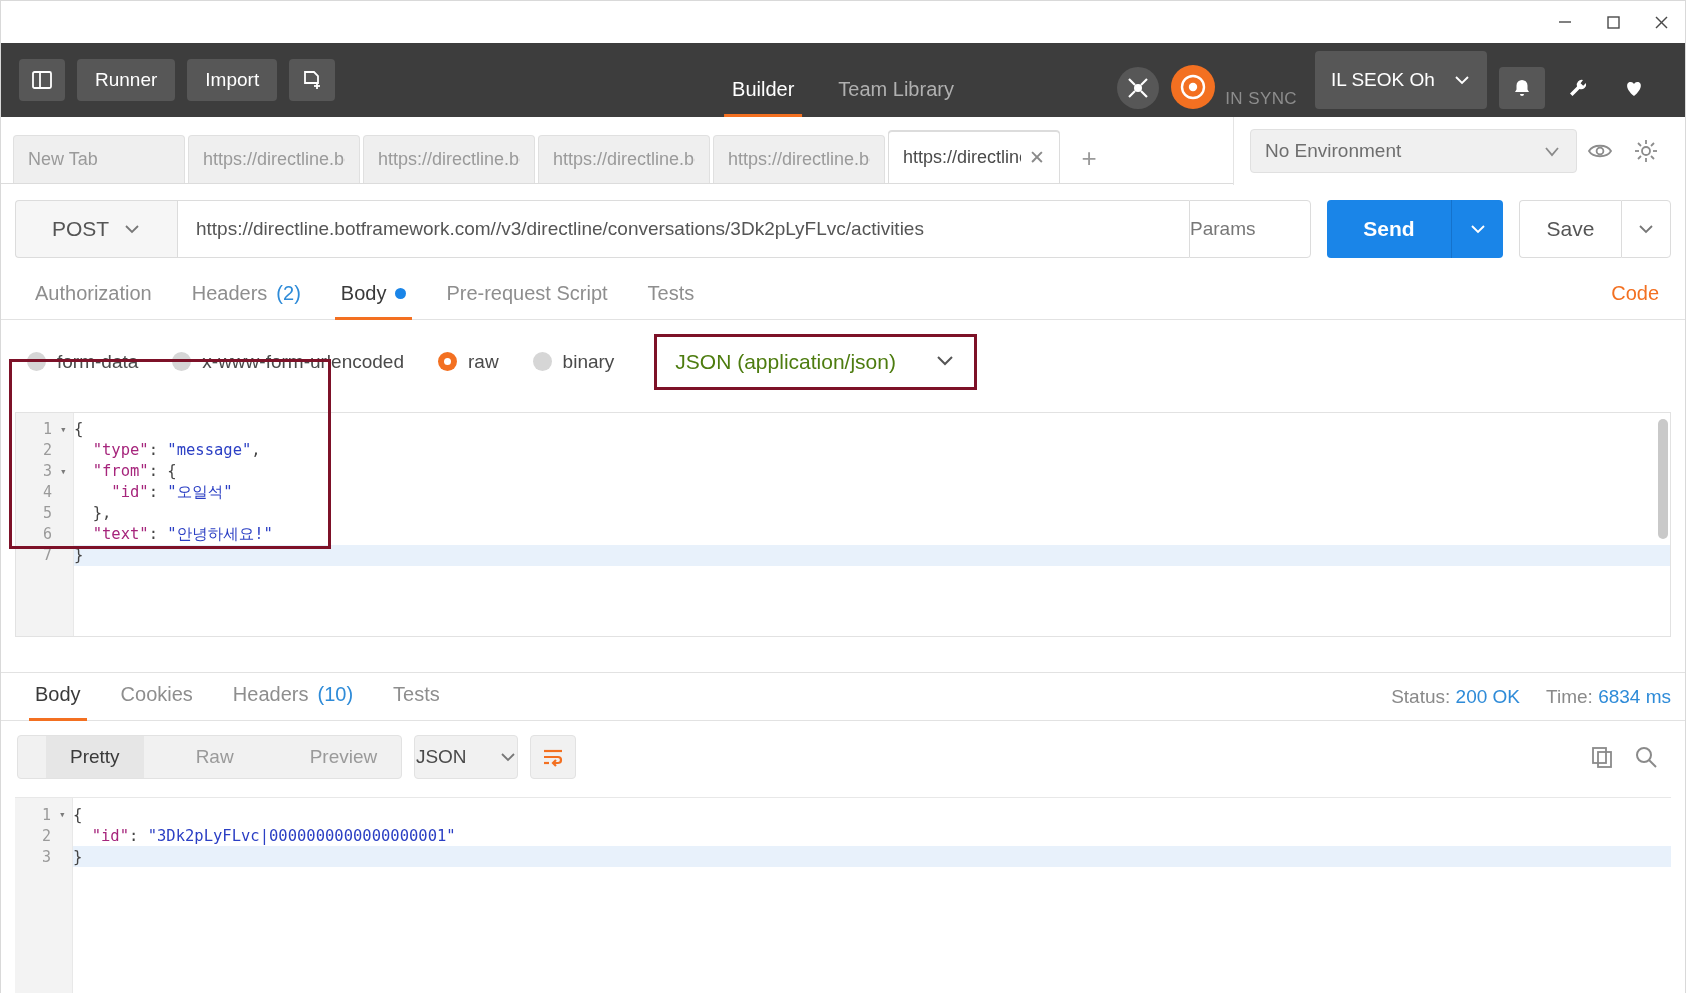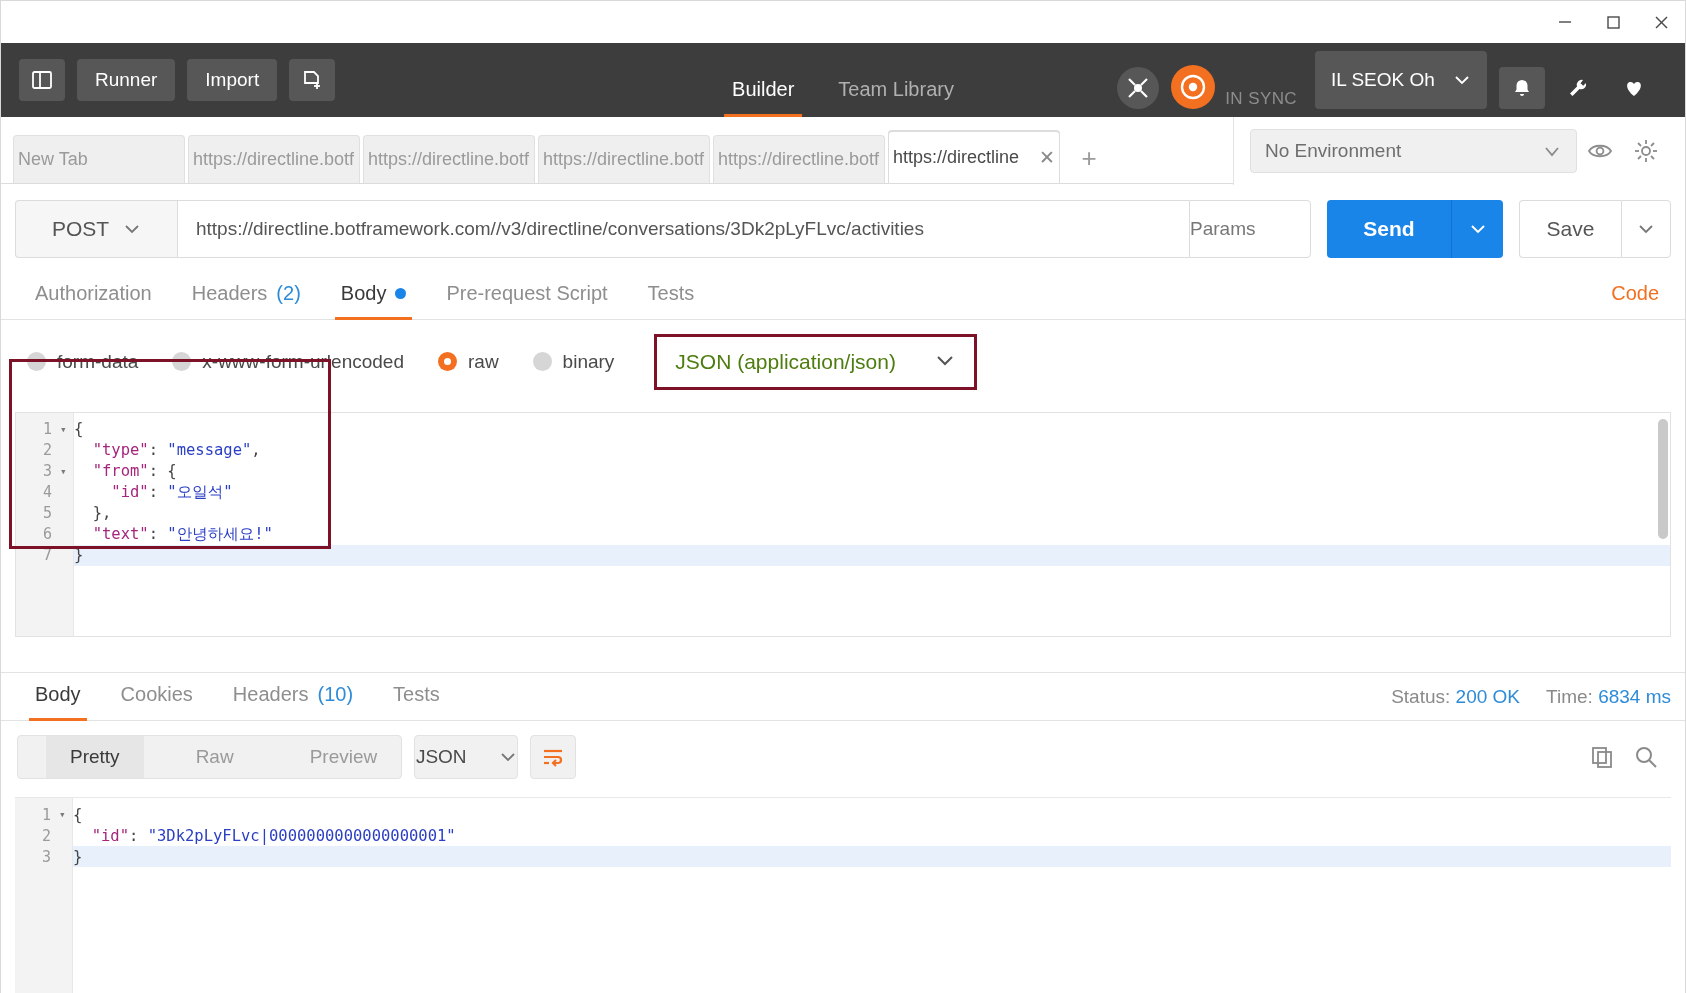--- a/index.html
+++ b/index.html
@@ -148,21 +148,21 @@
     background: #fff;
   }
   .rtab {
     height: 48px;
     min-width: 172px; max-width: 172px;
     background: #efefef;
     border: 1px solid #e0e0e0;
     border-bottom: none;
     border-radius: 4px 4px 0 0;
     display: flex; align-items: center;
-    padding: 0 4px;
+    padding: 0 14px;
     font-size: 18px; color: #9a9a9a;
     margin-right: 3px;
     cursor: pointer;
     overflow: hidden; white-space: nowrap;
     position: relative;
   }
   .rtab .lbl { overflow: hidden; text-overflow: clip; }
   .rtab.active {
     background: #ffffff; color: #4a4a4a;
     height: 52px;

